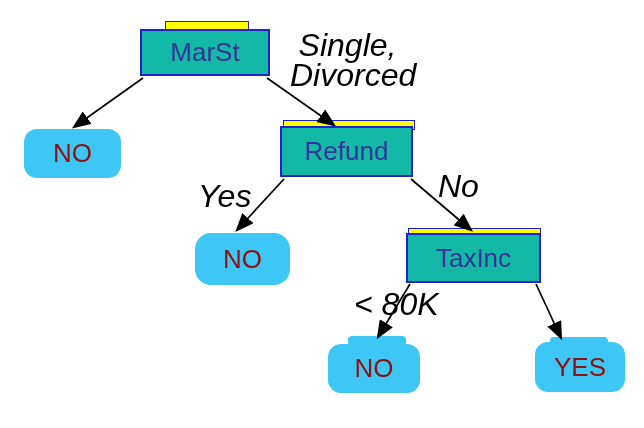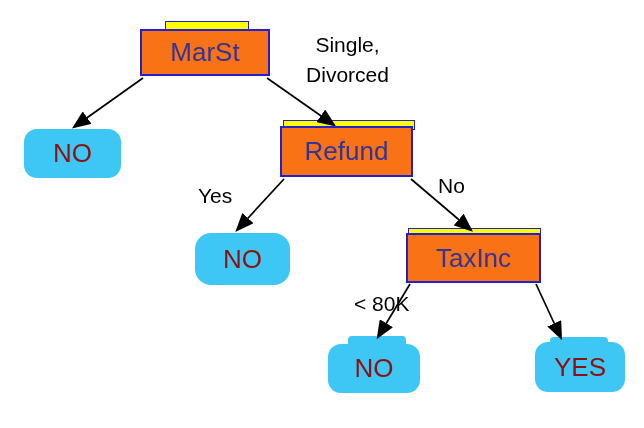--- a/index.html
+++ b/index.html
@@ -28,38 +28,39 @@
   .peek.leaf { background: #3ec7f4; border-radius: 4px; }
   .node {
     position: absolute;
     display: flex;
     align-items: center;
     justify-content: center;
     z-index: 2;
     box-sizing: border-box;
   }
   .node.decision {
-    background: #f97316;
+    background: #14b8a6;
     border: 2px solid #2222cc;
     color: #333399;
     font-size: 26px;
   }
   .node.leaf {
     background: #3ec7f4;
     border-radius: 13px;
     color: #8e1111;
     font-size: 26px;
   }
   .edge-label {
     position: absolute;
     color: #000000;
-    font-size: 21px;
+    font-size: 32px;
     z-index: 3;
     white-space: pre-line;
     line-height: 30px;
+    font-style: italic;
   }
   .edge-label.center { text-align: center; }
 </style>
 </head>
 <body>
 
 <div class="canvas">
 
   <div class="peek decision" style="left:165px; top:21px; width:82px; height:10px;"></div>
   <div class="peek decision" style="left:283px; top:120px; width:130px; height:8px;"></div>

